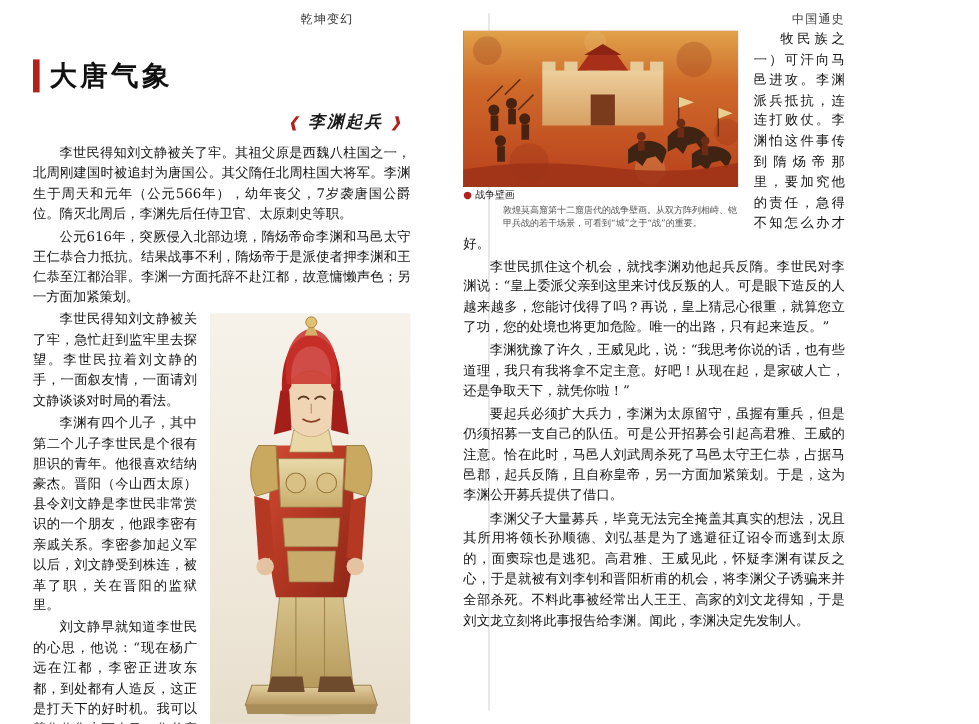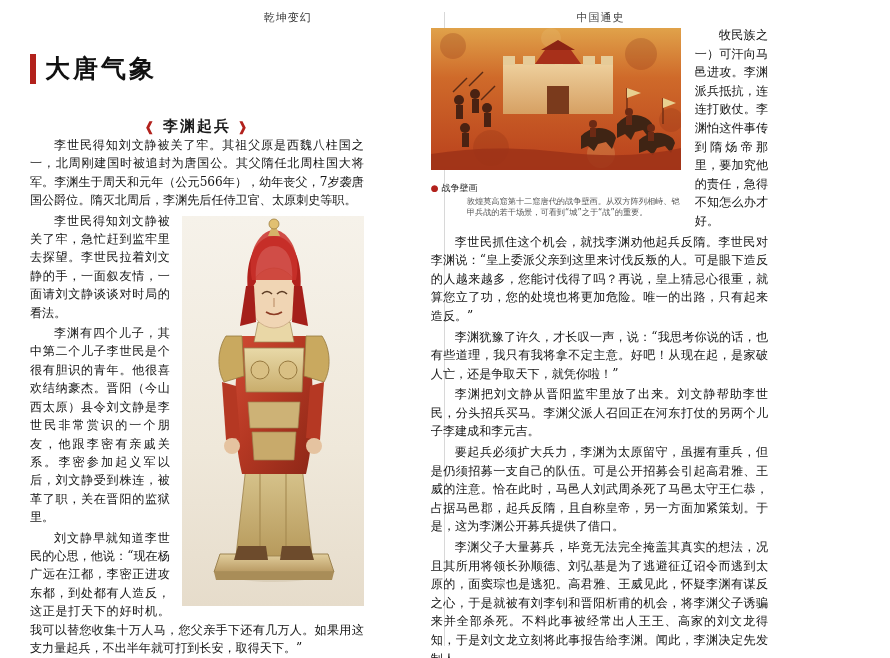--- a/index.html
+++ b/index.html
@@ -12,21 +12,20 @@
     height: 658px;
     font-family: "DejaVu Sans", "Liberation Sans", sans-serif;
     color: #1a1a1a;
     overflow: hidden;
   }
   .page {
     position: relative;
     width: 798px;
     height: 658px;
     display: flex;
-    gap: 19px;
   }
   .col {
     position: relative;
     box-sizing: border-box;
     height: 658px;
   }
   .col-left {
     width: 445px;
     padding: 10px 26px 8px 30px;
   }
@@ -47,54 +46,55 @@
     color: #333;
     letter-spacing: 1px;
     height: 16px;
     line-height: 16px;
   }
   .rh-left {
     text-align: right;
     padding-right: 52px;
   }
   .rh-right {
-    text-align: center;
+    text-align: right;
     padding-left: 2px;
     color: #444;
   }
   
   .chapter-title-wrap {
     margin-top: 26px;
-    margin-bottom: 32px;
+    margin-bottom: 16px;
     display: flex;
     align-items: center;
     text-align: right;
   }
   .chapter-bar {
     width: 6px;
     height: 30px;
     background: #b2211c;
     margin-right: 9px;
   }
   .chapter-title {
     font-family: "DejaVu Serif", "Liberation Serif", serif;
     font-size: 25px;
     font-weight: bold;
     letter-spacing: 3px;
     color: #111;
   }
   
   .section-heading {
-    text-align: center;
-    margin: 12px 0 0 0;
+    text-align: right;
+    margin: 12px 0 10px 0;
     font-family: "DejaVu Serif", "Liberation Serif", serif;
     font-size: 15px;
     font-weight: bold;
     color: #1a1a1a;
     letter-spacing: 2px;
+    font-style: italic;
   }
   .section-heading .orn {
     color: #b2211c;
     font-weight: normal;
     font-size: 13px;
     padding: 0 6px;
   }
   
   .body-text p {
     margin: 0 0 2px 0;
@@ -124,21 +124,21 @@
     background: linear-gradient(180deg,#f3efe6 0%,#efe9dc 55%,#e8e0d0 100%);
   }
   .statue-canvas { position: absolute; inset: 0; }
   .cap {
     font-family: "DejaVu Sans", "Liberation Sans", sans-serif;
     font-size: 8.4px;
     line-height: 11.5px;
     color: #333;
   }
   .cap-title {
-    margin-top: 13px;
+    margin-top: 3px;
     font-size: 9px;
     color: #222;
   }
   .cap-title .dot {
     color: #b2211c;
     font-size: 9px;
   }
   .cap-sub {
     margin-top: 1px;
     color: #555;
@@ -178,20 +178,21 @@
       <div class="chapter-title">大唐气象</div>
     </div>
 
     <div class="section-heading">
       <span class="orn">❰</span><span>李渊起兵</span><span class="orn">❱</span>
     </div>
 
     <div class="body-text">
 
       <p>李世民得知刘文静被关了牢。其祖父原是西魏八柱国之一，北周刚建国时被追封为唐国公。其父隋任北周柱国大将军。李渊生于周天和元年（公元566年），幼年丧父，7岁袭唐国公爵位。隋灭北周后，李渊先后任侍卫官、太原刺史等职。</p>
+      <p>公元616年，突厥侵入北部边境，隋炀帝命李渊和马邑太守王仁恭合力抵抗。结果战事不利，隋炀帝于是派使者押李渊和王仁恭至江都治罪。李渊一方面托辞不赴江都，故意慵懒声色；另一方面加紧策划。</p>
 
       <div class="fig-statue">
         <div class="statue-img">
           <svg class="statue-canvas" viewBox="0 0 182 390" preserveAspectRatio="none">
             <defs>
               <linearGradient id="bgg" x1="0" y1="0" x2="0" y2="1">
                 <stop offset="0%" stop-color="#f6f2ea"></stop>
                 <stop offset="60%" stop-color="#efe8da"></stop>
                 <stop offset="100%" stop-color="#e6dccb"></stop>
               </linearGradient>
@@ -362,21 +363,20 @@
         </div>
         <div class="cap cap-title">
           <span class="dot">●</span>
           <span>战争壁画</span>
         </div>
         <div class="cap cap-sub">敦煌莫高窟第十二窟唐代的战争壁画。从双方阵列相峙、铠甲兵战的若干场景，可看到“城”之于“战”的重要。</div>
       </div>
 
       <p>牧民族之一）可汗向马邑进攻。李渊派兵抵抗，连连打败仗。李渊怕这件事传到隋炀帝那里，要加究他的责任，急得不知怎么办才好。</p>
       <p>李世民抓住这个机会，就找李渊劝他起兵反隋。李世民对李渊说：“皇上委派父亲到这里来讨伐反叛的人。可是眼下造反的人越来越多，您能讨伐得了吗？再说，皇上猜忌心很重，就算您立了功，您的处境也将更加危险。唯一的出路，只有起来造反。”</p>
-      <p>李渊犹豫了许久，才长叹一声，说：“我思考你说的话，也有些道理，我只有我将拿不定主意。好吧！从现在起，是家破人亡，还是争取天下，就凭你啦！”</p>
-      <p>李渊把刘文静从晋阳监牢里放了出来。刘文静帮助李世民，分头招兵买马。李渊父派人召回正在河东打仗的另两个儿子李建成和李元吉。</p>
+      <p>李渊犹豫了许久，王威见此，说：“我思考你说的话，也有些道理，我只有我将拿不定主意。好吧！从现在起，是家破人亡，还是争取天下，就凭你啦！”</p>
       <p>要起兵必须扩大兵力，李渊为太原留守，虽握有重兵，但是仍须招募一支自己的队伍。可是公开招募会引起高君雅、王威的注意。恰在此时，马邑人刘武周杀死了马邑太守王仁恭，占据马邑郡，起兵反隋，且自称皇帝，另一方面加紧策划。于是，这为李渊公开募兵提供了借口。</p>
       <p>李渊父子大量募兵，毕竟无法完全掩盖其真实的想法，况且其所用将领长孙顺德、刘弘基是为了逃避征辽诏令而逃到太原的，面窦琮也是逃犯。高君雅、王威见此，怀疑李渊有谋反之心，于是就被有刘李钊和晋阳析甫的机会，将李渊父子诱骗来并全部杀死。不料此事被经常出人王王、高家的刘文龙得知，于是刘文龙立刻将此事报告给李渊。闻此，李渊决定先发制人。</p>
 
     </div>
   </div>
 
 </div>
 
 </body></html>

